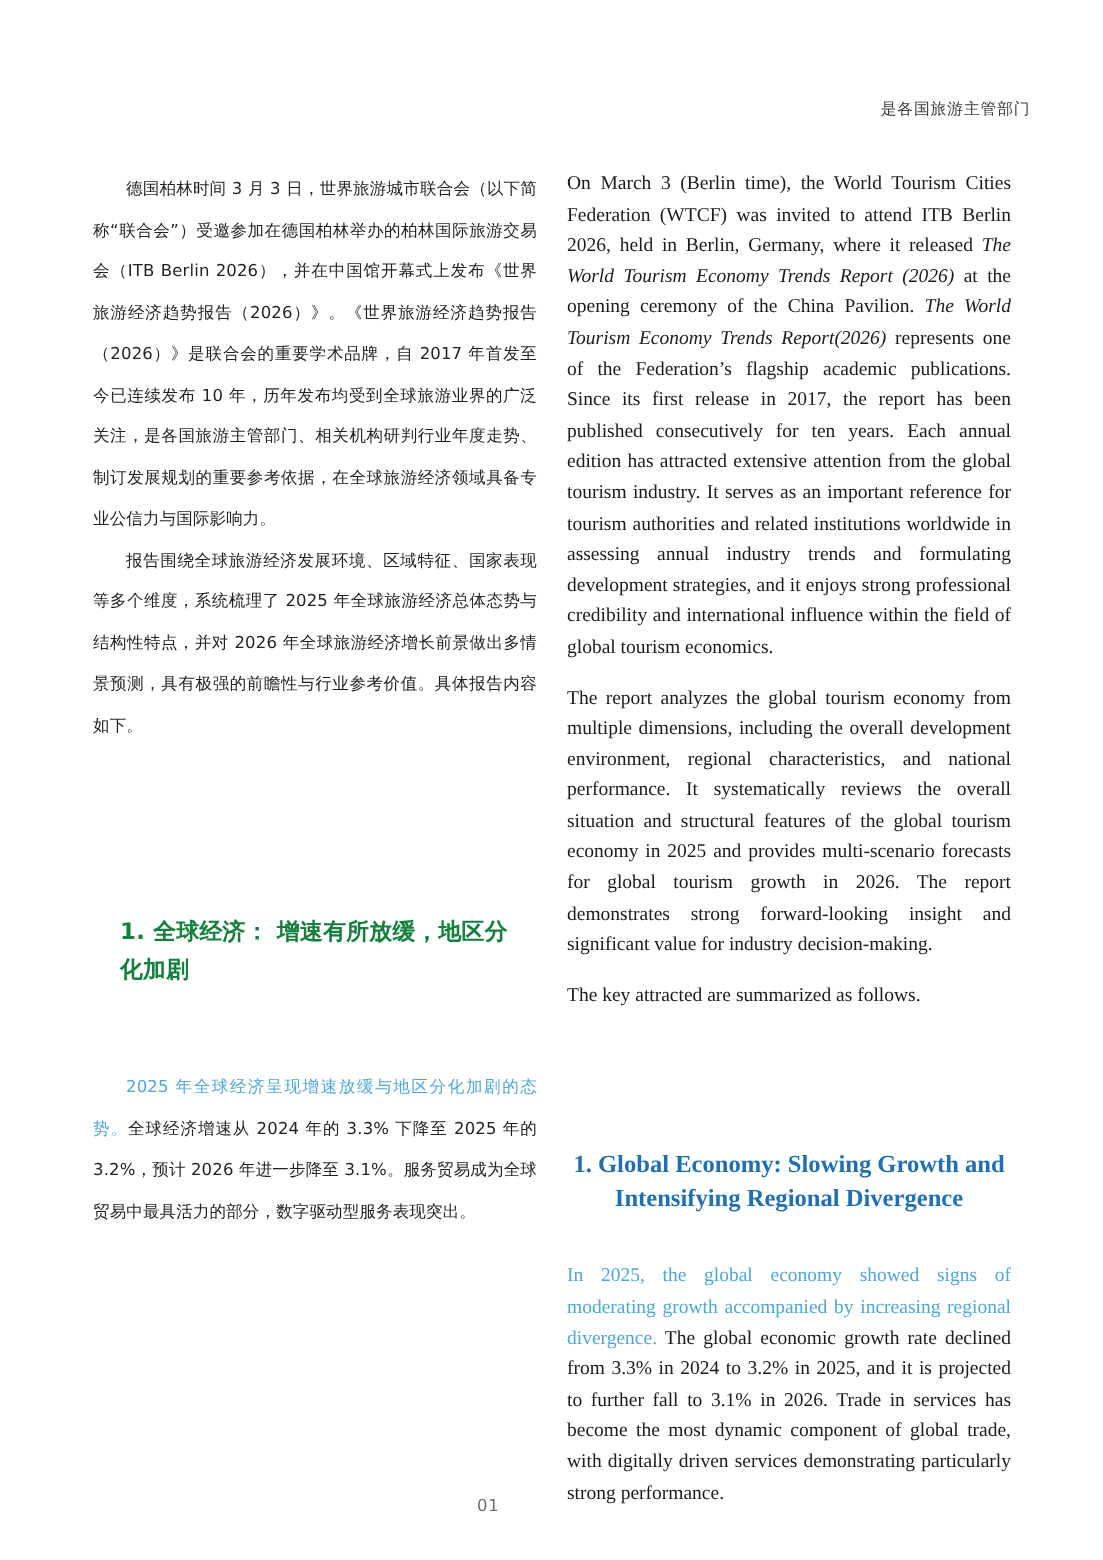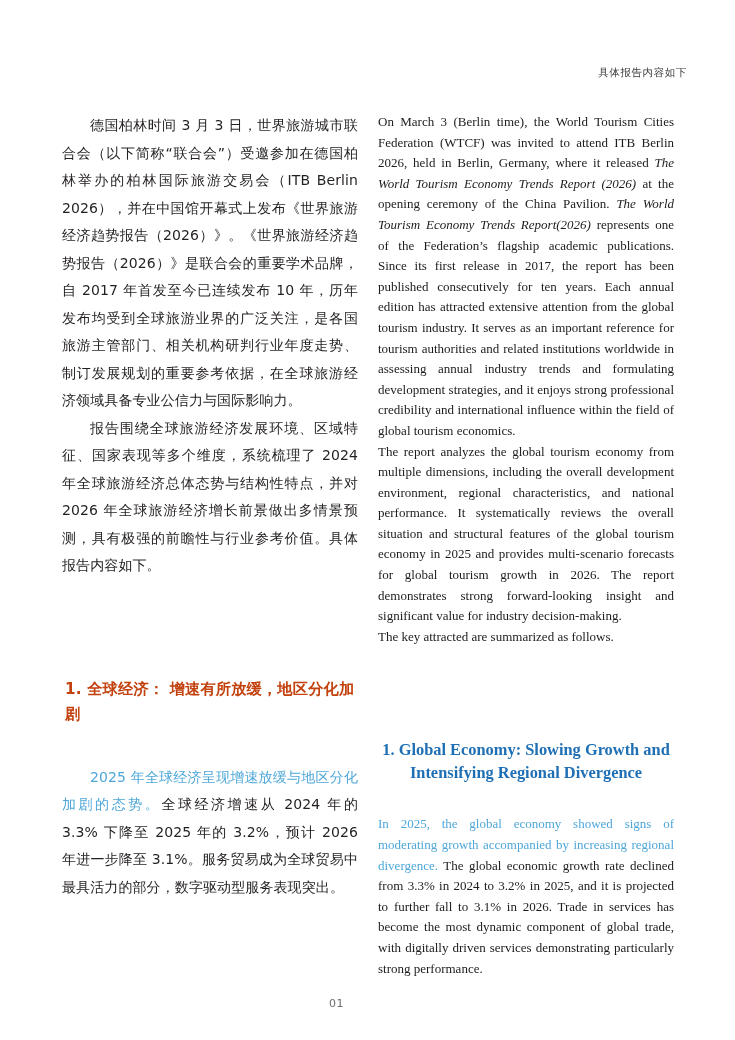--- a/index.html
+++ b/index.html
@@ -45,55 +45,55 @@
   }
   .col {
     width: 296px;
   }
   .col-cn { }
   .col-en { }
 
   
   .cn-p {
     font-family: "DejaVu Sans", "Liberation Sans", sans-serif;
-    font-size: 14px;
+    font-size: 11px;
     line-height: 27.5px;
     color: #231f20;
     margin: 0;
     text-align: justify;
     text-justify: inter-character;
     text-indent: 2em;
     letter-spacing: 0.1px;
   }
   .cn-p + .cn-p { margin-top: 0; }
 
   .cn-h {
     font-family: "DejaVu Sans", "Liberation Sans", sans-serif;
     font-size: 15.2px;
     line-height: 25px;
     font-weight: bold;
-    color: #c2410c;
-    margin: 3px;
+    color: #15803d;
+    margin: 18px;
     letter-spacing: 0.2px;
   }
 
   .cn-lead { color: #4ea7d8; }
 
   
   .en-p {
     font-family: "Liberation Serif", "DejaVu Serif", serif;
     font-size: 13px;
     line-height: 20.6px;
     color: #1b1b1b;
     margin: 0;
     text-align: justify;
     hyphens: auto;
     -webkit-hyphens: auto;
   }
-  .en-p + .en-p { }
+  .en-p + .en-p { margin-top: 13px; }
 
   .en-h {
     font-family: "Liberation Serif", "DejaVu Serif", serif;
     font-size: 16.4px;
     line-height: 22.5px;
     font-weight: bold;
     color: #1f6fb5;
     margin: 0;
     text-align: center;
   }
@@ -104,43 +104,43 @@
   
   .section-gap-cn { height: 94px; }
   .section-gap-en { height: 92px; }
   .after-head-gap-cn { height: 34px; }
   .after-head-gap-en { height: 30px; }
 
   
   .page-number {
     position: absolute;
     bottom: 30px;
-    left: 11px;
+    left: 0;
     width: 651px;
     text-align: center;
     font-family: "DejaVu Sans", "Liberation Sans", sans-serif;
     font-size: 11px;
     color: #6d6d6d;
     letter-spacing: 0.5px;
   }
 </style>
 </head>
 <body>
 
 <div class="page">
 
-  <div class="running-header">具体报告内容如下</div>
+  <div class="running-header">是各国旅游主管部门</div>
 
   <div class="columns">
 
     <div class="col col-cn">
 
       <p class="cn-p">德国柏林时间 3 月 3 日，世界旅游城市联合会（以下简称“联合会”）受邀参加在德国柏林举办的柏林国际旅游交易会（ITB Berlin 2026），并在中国馆开幕式上发布《世界旅游经济趋势报告（2026）》。《世界旅游经济趋势报告（2026）》是联合会的重要学术品牌，自 2017 年首发至今已连续发布 10 年，历年发布均受到全球旅游业界的广泛关注，是各国旅游主管部门、相关机构研判行业年度走势、制订发展规划的重要参考依据，在全球旅游经济领域具备专业公信力与国际影响力。</p>
 
-      <p class="cn-p">报告围绕全球旅游经济发展环境、区域特征、国家表现等多个维度，系统梳理了 2024 年全球旅游经济总体态势与结构性特点，并对 2026 年全球旅游经济增长前景做出多情景预测，具有极强的前瞻性与行业参考价值。具体报告内容如下。</p>
+      <p class="cn-p">报告围绕全球旅游经济发展环境、区域特征、国家表现等多个维度，系统梳理了 2025 年全球旅游经济总体态势与结构性特点，并对 2026 年全球旅游经济增长前景做出多情景预测，具有极强的前瞻性与行业参考价值。具体报告内容如下。</p>
 
       <div class="section-gap-cn"></div>
 
       <h2 class="cn-h">1. 全球经济： 增速有所放缓，地区分化加剧</h2>
 
       <div class="after-head-gap-cn"></div>
 
       <p class="cn-p"><span class="cn-lead">2025 年全球经济呈现增速放缓与地区分化加剧的态势。</span><span>全球经济增速从 2024 年的 3.3% 下降至 2025 年的 3.2%，预计 2026 年进一步降至 3.1%。服务贸易成为全球贸易中最具活力的部分，数字驱动型服务表现突出。</span></p>
 
     </div>

